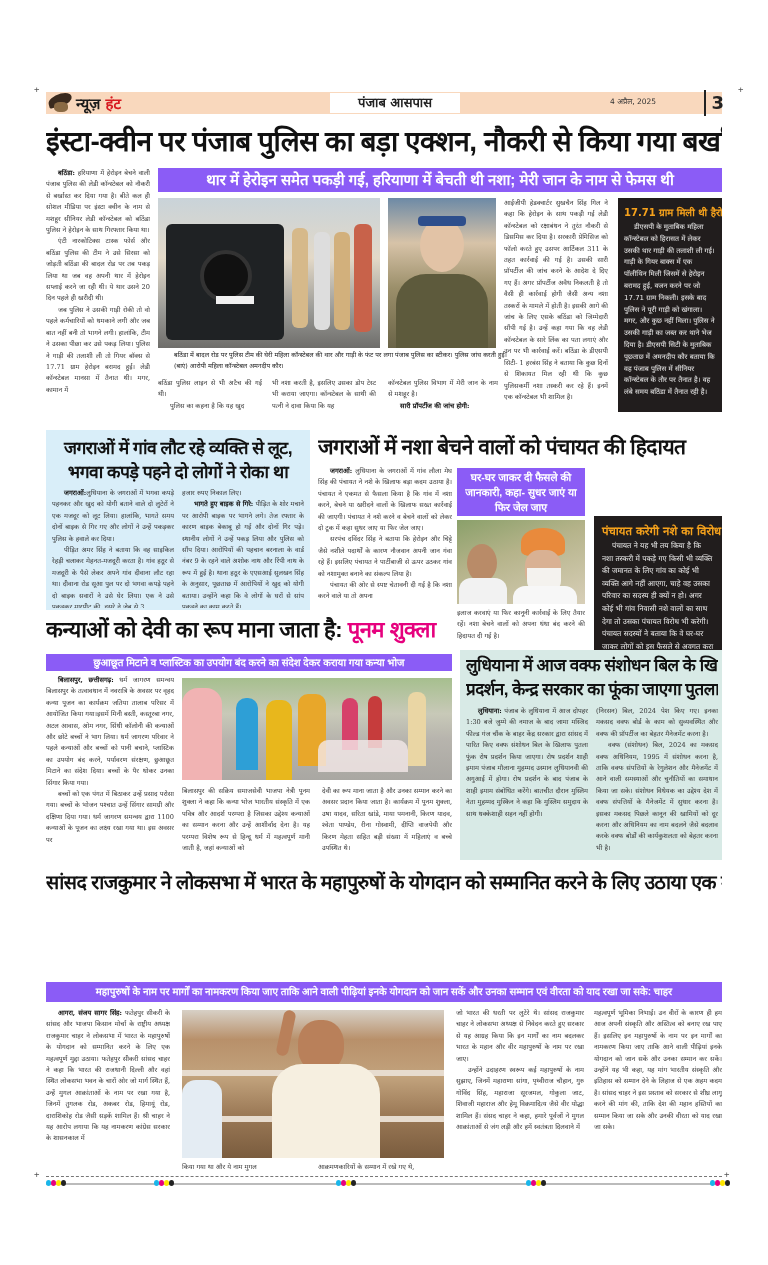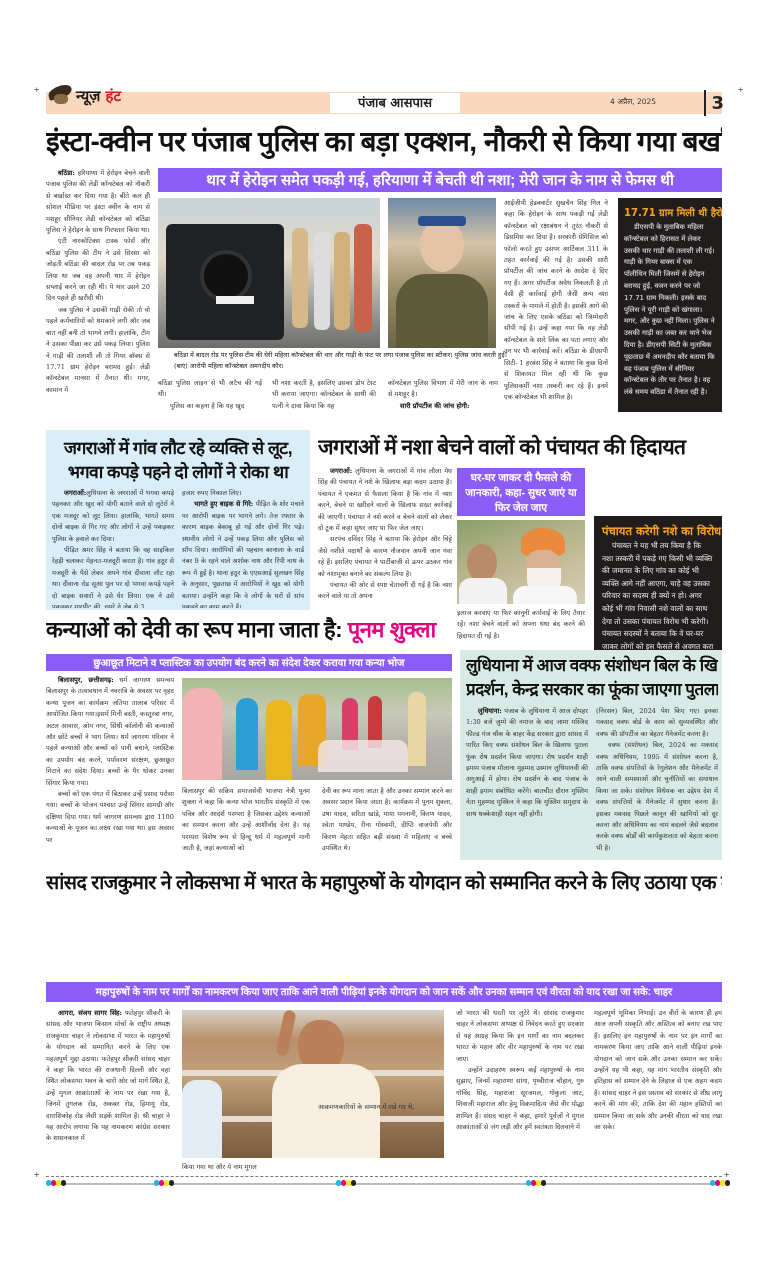--- a/index.html
+++ b/index.html
@@ -3,21 +3,21 @@
 <meta charset="utf-8">
 <style>
   * { box-sizing: border-box; margin: 0; padding: 0; }
   html, body { width: 768px; height: 1265px; background: #ffffff; overflow: hidden; }
   body { font-family: "DejaVu Sans", sans-serif; color: #222; position: relative; }
   .abs { position: absolute; }
   .crop { position: absolute; font-size: 9px; color: #555; font-family: "DejaVu Sans Mono", monospace; }
 
   
   .masthead { left: 46px; top: 92px; width: 676px; height: 22px; background: #f9d8bd; }
-  .logo { left: 46px; top: 81px; height: 28px; display: flex; align-items: center; }
+  .logo { left: 46px; top: 89px; height: 28px; display: flex; align-items: center; }
   .logo-bird { width: 28px; height: 22px; position: relative; }
   .logo-bird::before { content: ""; position: absolute; left: 2px; top: 2px; width: 24px; height: 12px; background: #3a2a1e; border-radius: 60% 40% 50% 10%; transform: rotate(-15deg); }
   .logo-bird::after { content: ""; position: absolute; left: 8px; top: 10px; width: 14px; height: 10px; background: #8a6a44; border-radius: 40%; }
   .logo-text { font-family: "DejaVu Sans", sans-serif; font-weight: bold; font-size: 15px; color: #1a1a1a; margin-left: 2px; }
   .logo-text .red { color: #d71920; }
   .section-name { left: 330px; top: 93px; width: 130px; height: 20px; background: #fff; text-align: center; font-weight: bold; font-size: 13px; line-height: 20px; }
   .date { left: 610px; top: 96px; font-size: 7.5px; color: #333; }
   .pagenum { left: 704px; top: 90px; width: 20px; height: 26px; border-left: 2px solid #222; font-weight: bold; font-size: 18px; line-height: 26px; text-align: right; }
 
   
@@ -190,21 +190,21 @@
   <div style="position:absolute;left:0;top:60px;width:262px;height:6px;background:#e7dccf;"></div>
   <div style="position:absolute;left:0;top:106px;width:262px;height:6px;background:#e7dccf;"></div>
   <div style="position:absolute;left:0;top:70px;width:40px;height:78px;background:#e4ecf3;border-radius:14px 14px 0 0;"></div>
   <div style="position:absolute;left:116px;top:10px;width:46px;height:52px;border-radius:45%;background:#b9805a;"></div>
   <div style="position:absolute;left:90px;top:54px;width:108px;height:94px;background:#f6efe0;border-radius:30px 30px 0 0;"></div>
   <div style="position:absolute;left:98px;top:0;width:12px;height:46px;background:#b9805a;border-radius:6px;transform:rotate(12deg);"></div>
 </div>
 <div class="abs body-text" style="left:182px;top:1162px;width:126px;height:12px;">
   <p style="text-indent:0">किया गया था और ये नाम मुगल</p>
 </div>
-<div class="abs body-text" style="left:318px;top:1102px;width:126px;height:12px;">
+<div class="abs body-text" style="left:318px;top:1162px;width:126px;height:12px;">
   <p style="text-indent:0">आक्रमणकारियों के सम्मान में रखे गए थे,</p>
 </div>
 <div class="abs body-text" style="left:456px;top:1008px;width:128px;height:168px;">
   <p style="text-indent:0">जो भारत की धरती पर लुटेरे थे। सांसद राजकुमार चाहर ने लोकसभा अध्यक्ष से निवेदन करते हुए सरकार से यह आग्रह किया कि इन मार्गों का नाम बदलकर भारत के महान और वीर महापुरुषों के नाम पर रखा जाए।</p>
   <p>उन्होंने उदाहरण स्वरूप कई महापुरुषों के नाम सुझाए, जिनमें महाराणा सांगा, पृथ्वीराज चौहान, गुरु गोविंद सिंह, महाराजा सूरजमल, गोकुला जाट, शिवाजी महाराज और हेमू विक्रमादित्य जैसे वीर योद्धा शामिल हैं। संसद चाहर ने कहा, हमारे पूर्वजों ने मुगल आक्रांताओं से जंग लड़ी और हमें स्वतंत्रता दिलवाने में</p>
 </div>
 <div class="abs body-text" style="left:594px;top:1008px;width:128px;height:168px;">
   <p style="text-indent:0">महत्वपूर्ण भूमिका निभाई। उन वीरों के कारण ही हम आज अपनी संस्कृति और अस्तित्व को बनाए रख पाए हैं। इसलिए इन महापुरुषों के नाम पर इन मार्गों का नामकरण किया जाए ताकि आने वाली पीढ़ियां इनके योगदान को जान सकें और उनका सम्मान कर सकें। उन्होंने यह भी कहा, यह मांग भारतीय संस्कृति और इतिहास को सम्मान देने के लिहाज से एक अहम कदम है। सांसद चाहर ने इस प्रस्ताव को सरकार से शीघ्र लागू करने की मांग की, ताकि देश की महान हस्तियों का सम्मान किया जा सके और उनकी वीरता को याद रखा जा सके।</p>
 </div>
 

